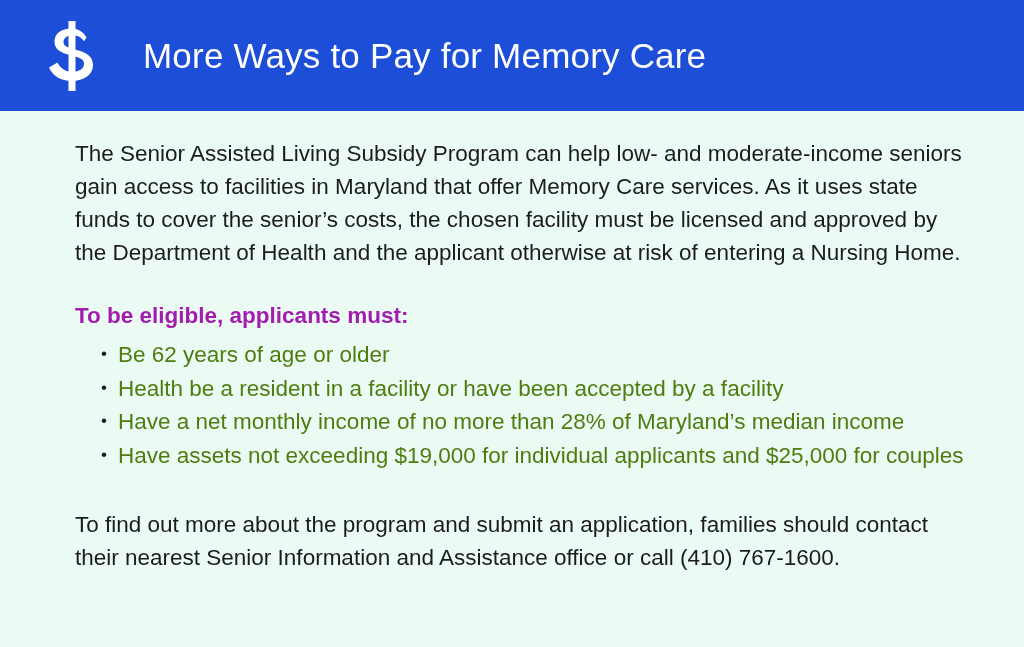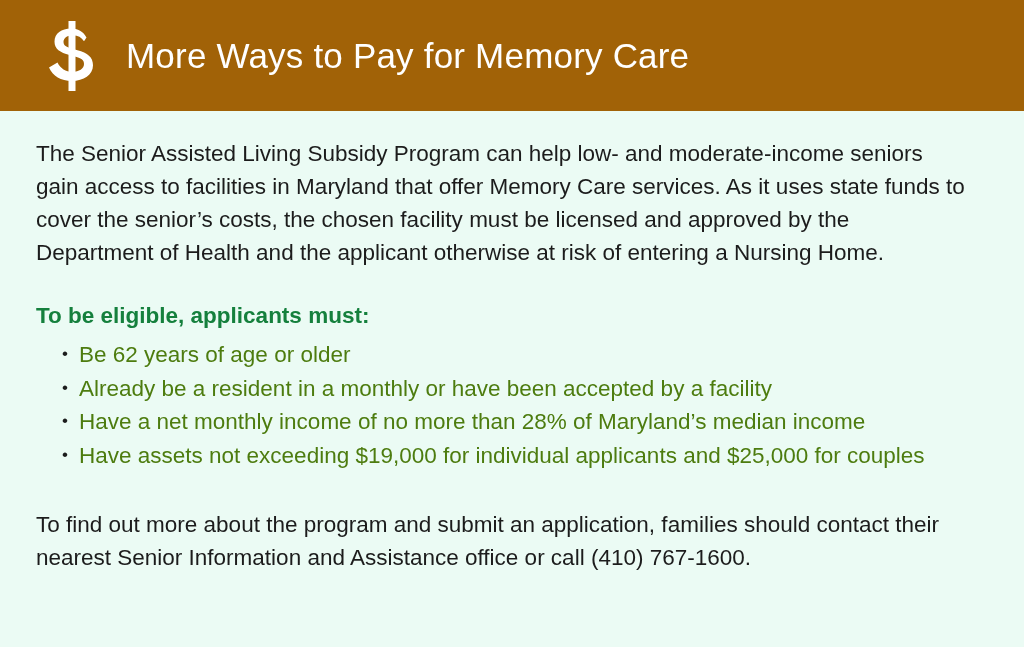--- a/index.html
+++ b/index.html
@@ -19,26 +19,27 @@
     height: 647px;
     background: #ebfbf4;
     box-sizing: border-box;
     display: flex;
     flex-direction: column;
   }
 
   
   .header {
     height: 111px;
-    background: #a16207;
+    background: #1d4ed8;
     display: flex;
     align-items: center;
     flex: none;
     padding-left: 44px;
     box-sizing: border-box;
+    gap: 17px;
   }
 
   .dollar-icon {
     width: 56px;
     height: 72px;
     flex: none;
     display: flex;
     align-items: center;
     justify-content: center;
   }
@@ -51,39 +52,39 @@
     font-size: 35px;
     font-weight: 300;
     letter-spacing: 0.2px;
     margin-left: 26px;
     white-space: nowrap;
   }
 
   
   .body {
     flex: 1 1 auto;
-    padding: 26px 52px 0 36px;
+    padding: 26px 52px 0 75px;
     box-sizing: border-box;
   }
 
   .paragraph {
     color: #1c1c1c;
     font-size: 22.5px;
     line-height: 33px;
     font-weight: 400;
     margin: 0;
     max-width: 930px;
   }
 
   .intro {
     margin-bottom: 30px;
   }
 
   .eligible-heading {
-    color: #15803d;
+    color: #a21caf;
     font-size: 22.5px;
     font-weight: 700;
     line-height: 33px;
     margin: 0 0 6px 0;
   }
 
   .bullet-list {
     list-style: none;
     margin: 0 0 0 0;
     padding: 0 0 0 26px;
@@ -126,21 +127,21 @@
   </div>
 
   <div class="body">
 
     <p class="paragraph intro">The Senior Assisted Living Subsidy Program can help low- and moderate-income seniors gain access to facilities in Maryland that offer Memory Care services. As it uses state funds to cover the senior’s costs, the chosen facility must be licensed and approved by the Department of Health and the applicant otherwise at risk of entering a Nursing Home.</p>
 
     <p class="eligible-heading">To be eligible, applicants must:</p>
 
     <ul class="bullet-list">
       <li>Be 62 years of age or older</li>
-      <li>Already be a resident in a monthly or have been accepted by a facility</li>
+      <li>Health be a resident in a facility or have been accepted by a facility</li>
       <li>Have a net monthly income of no more than 28% of Maryland’s median income</li>
       <li>Have assets not exceeding $19,000 for individual applicants and $25,000 for couples</li>
     </ul>
 
     <p class="paragraph closing">To find out more about the program and submit an application, families should contact their nearest Senior Information and Assistance office or call (410) 767-1600.</p>
 
   </div>
 </div>
 
 </body></html>

